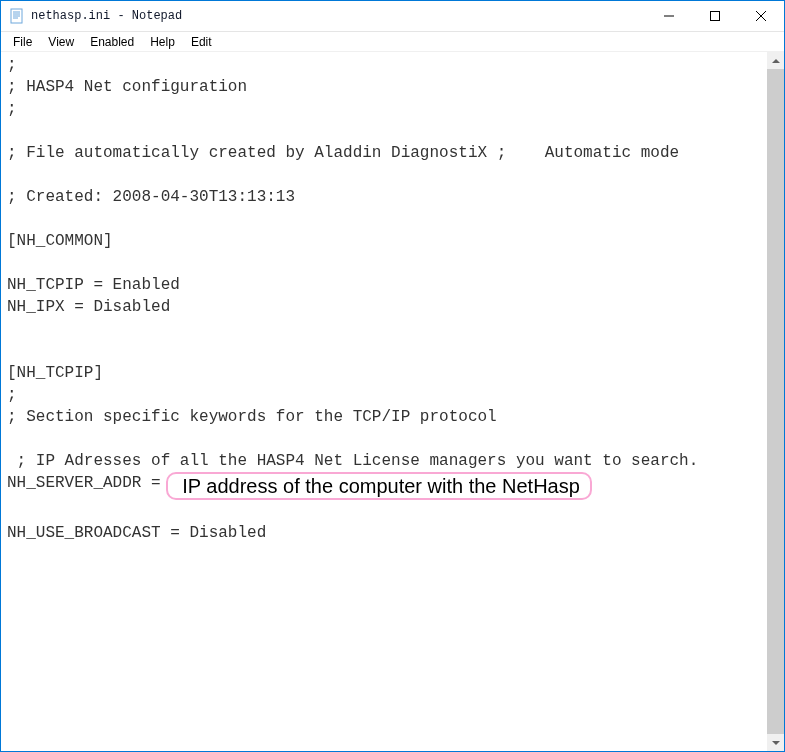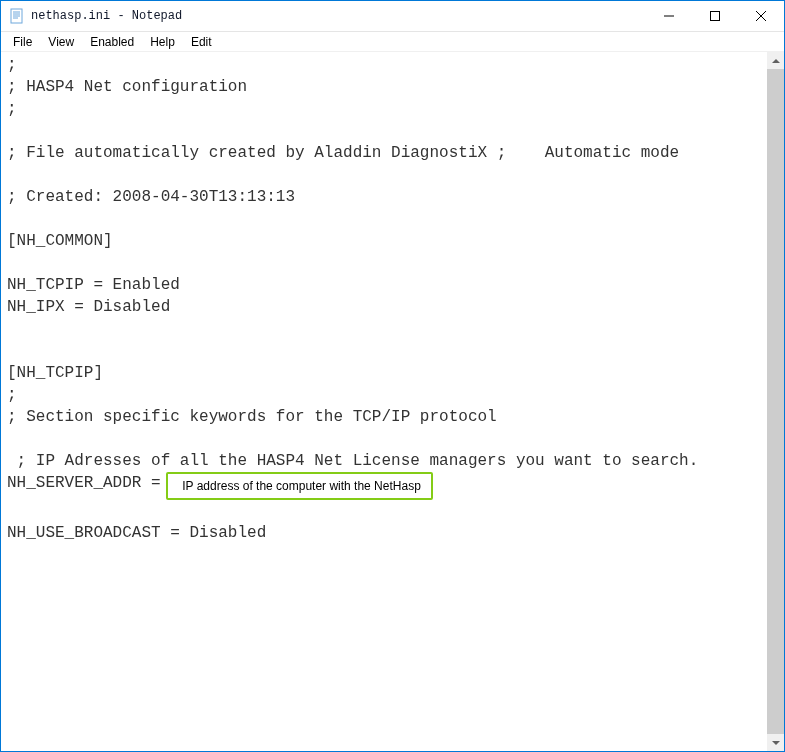--- a/index.html
+++ b/index.html
@@ -87,25 +87,25 @@
       white-space: pre;
     }
     .annotation-line {
       display: flex;
       align-items: flex-start;
     }
     .annotation-prefix {
       white-space: pre;
     }
     .annotation-box {
-      border: 2px solid #84cc16;
-      border-radius: 2px;
+      border: 2px solid #f9a8d4;
+      border-radius: 10px;
       padding: 1px 10px 1px 14px;
       font-family: Arial, sans-serif;
-      font-size: 12px;
+      font-size: 20px;
       color: #000;
       margin-left: -4px;
     }
     .scrollbar-v {
       position: absolute;
       top: 0;
       right: 0;
       width: 17px;
       height: 100%;
       background: #f0f0f0;

